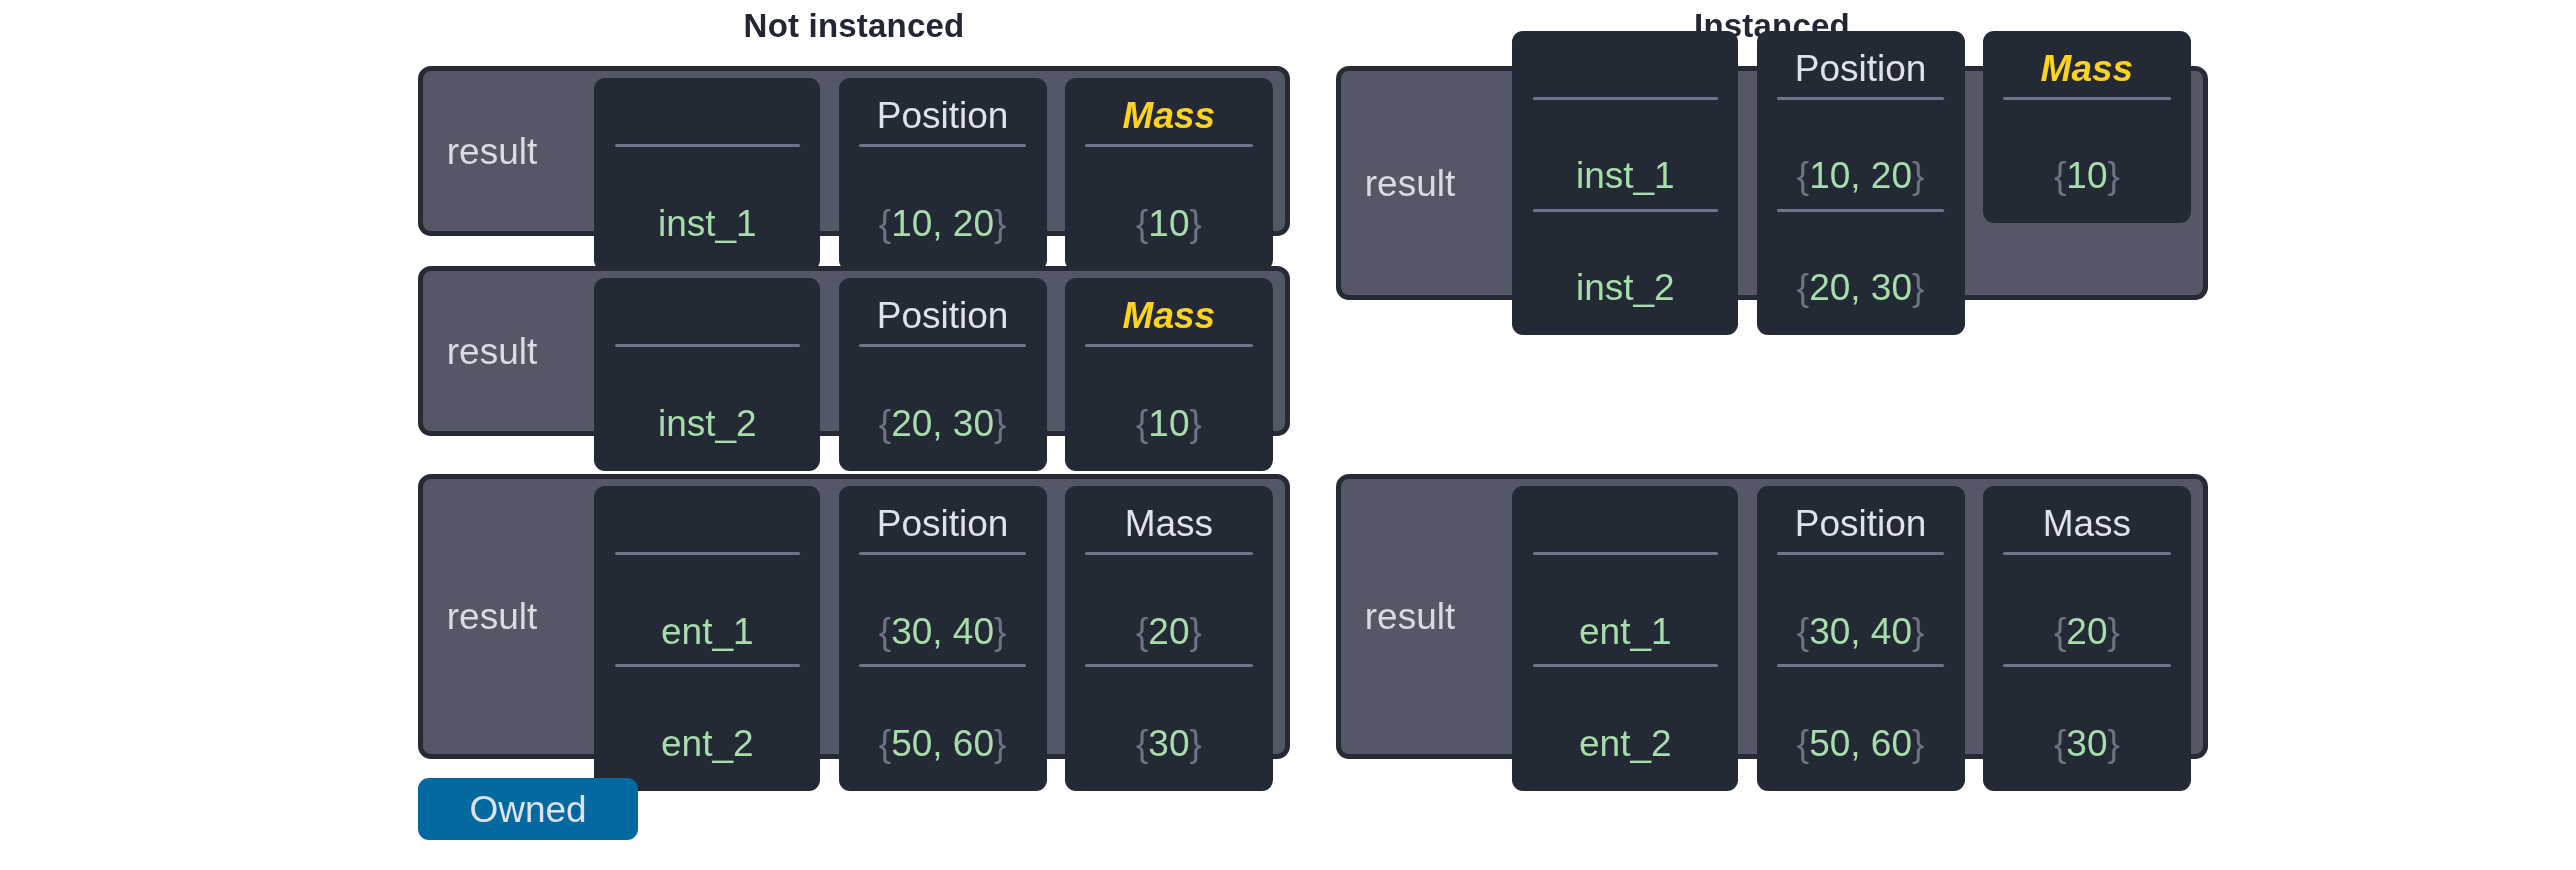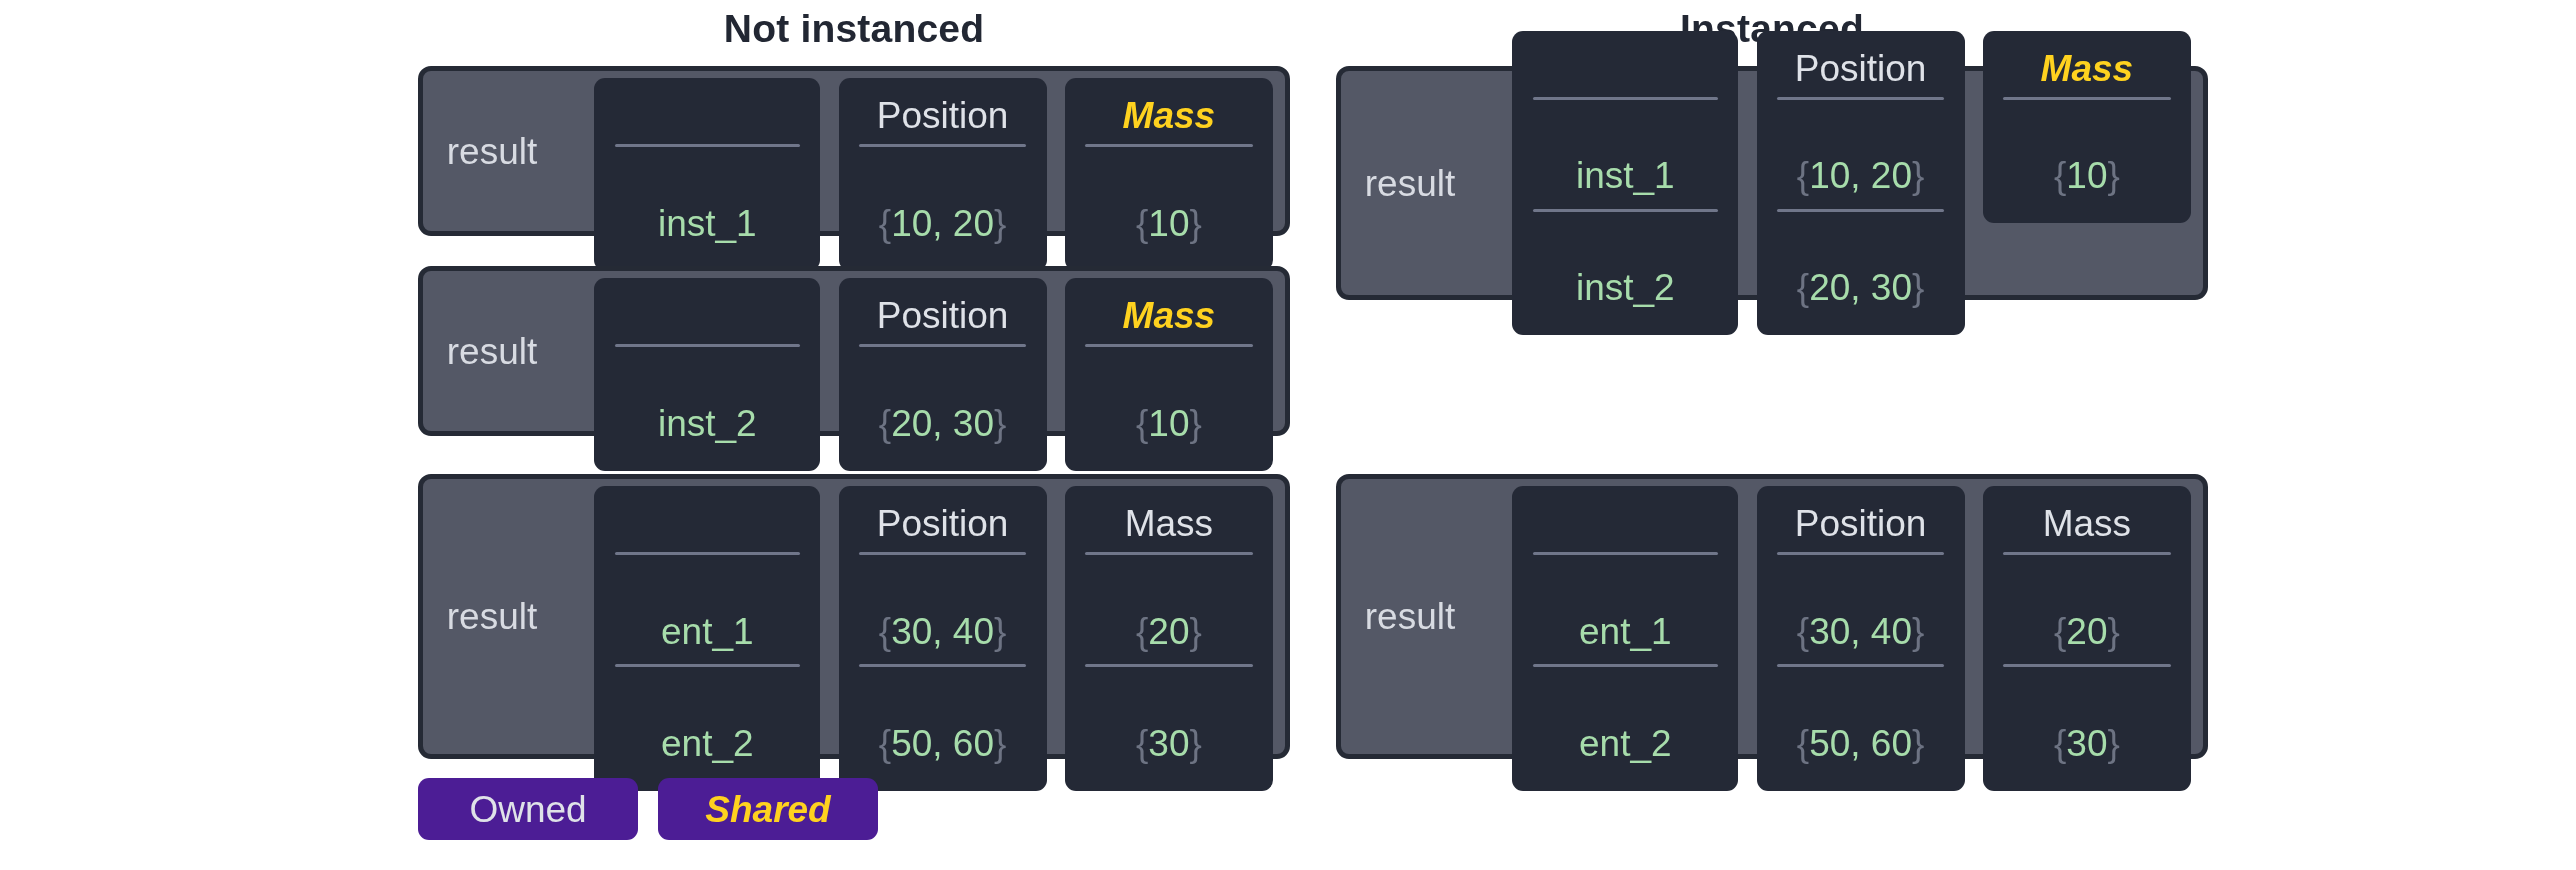--- a/index.html
+++ b/index.html
@@ -13,21 +13,21 @@
     height: 870px;
     font-family: "Liberation Sans", sans-serif;
     -webkit-font-smoothing: antialiased;
     position: relative;
     overflow: hidden;
   }
 
   
   .heading {
     position: absolute;
-    font-size: 39px;
+    font-size: 33px;
     font-weight: bold;
     color: #222733;
     letter-spacing: 0.2px;
     white-space: nowrap;
     text-align: center;
   }
   #heading-left  { left: 418px;  top: 7.3px;  width: 872px; }
   #heading-right { left: 1336px; top: 7.3px;  width: 872px; }
 
   
@@ -128,21 +128,21 @@
 
   
   #legend {
     position: absolute;
     left: 418px;
     top: 778px;
     display: flex;
     gap: 20px;
   }
   .legend-chip {
-    background: #4c1d95;
+    background: #0369a1;
     border-radius: 11px;
     padding: 0 24px;
     height: 62px;
     display: flex;
     align-items: center;
     justify-content: center;
     font-size: 37px;
     line-height: 1;
     box-sizing: border-box;
   }
@@ -381,15 +381,14 @@
             <span class="brace">}</span>
           </div>
       </div>
     </div>
 
   </div>
 </div>
 
 <div id="legend">
   <div class="legend-chip owned">Owned</div>
-  <div class="legend-chip shared">Shared</div>
 </div>
 
 
 </body></html>

